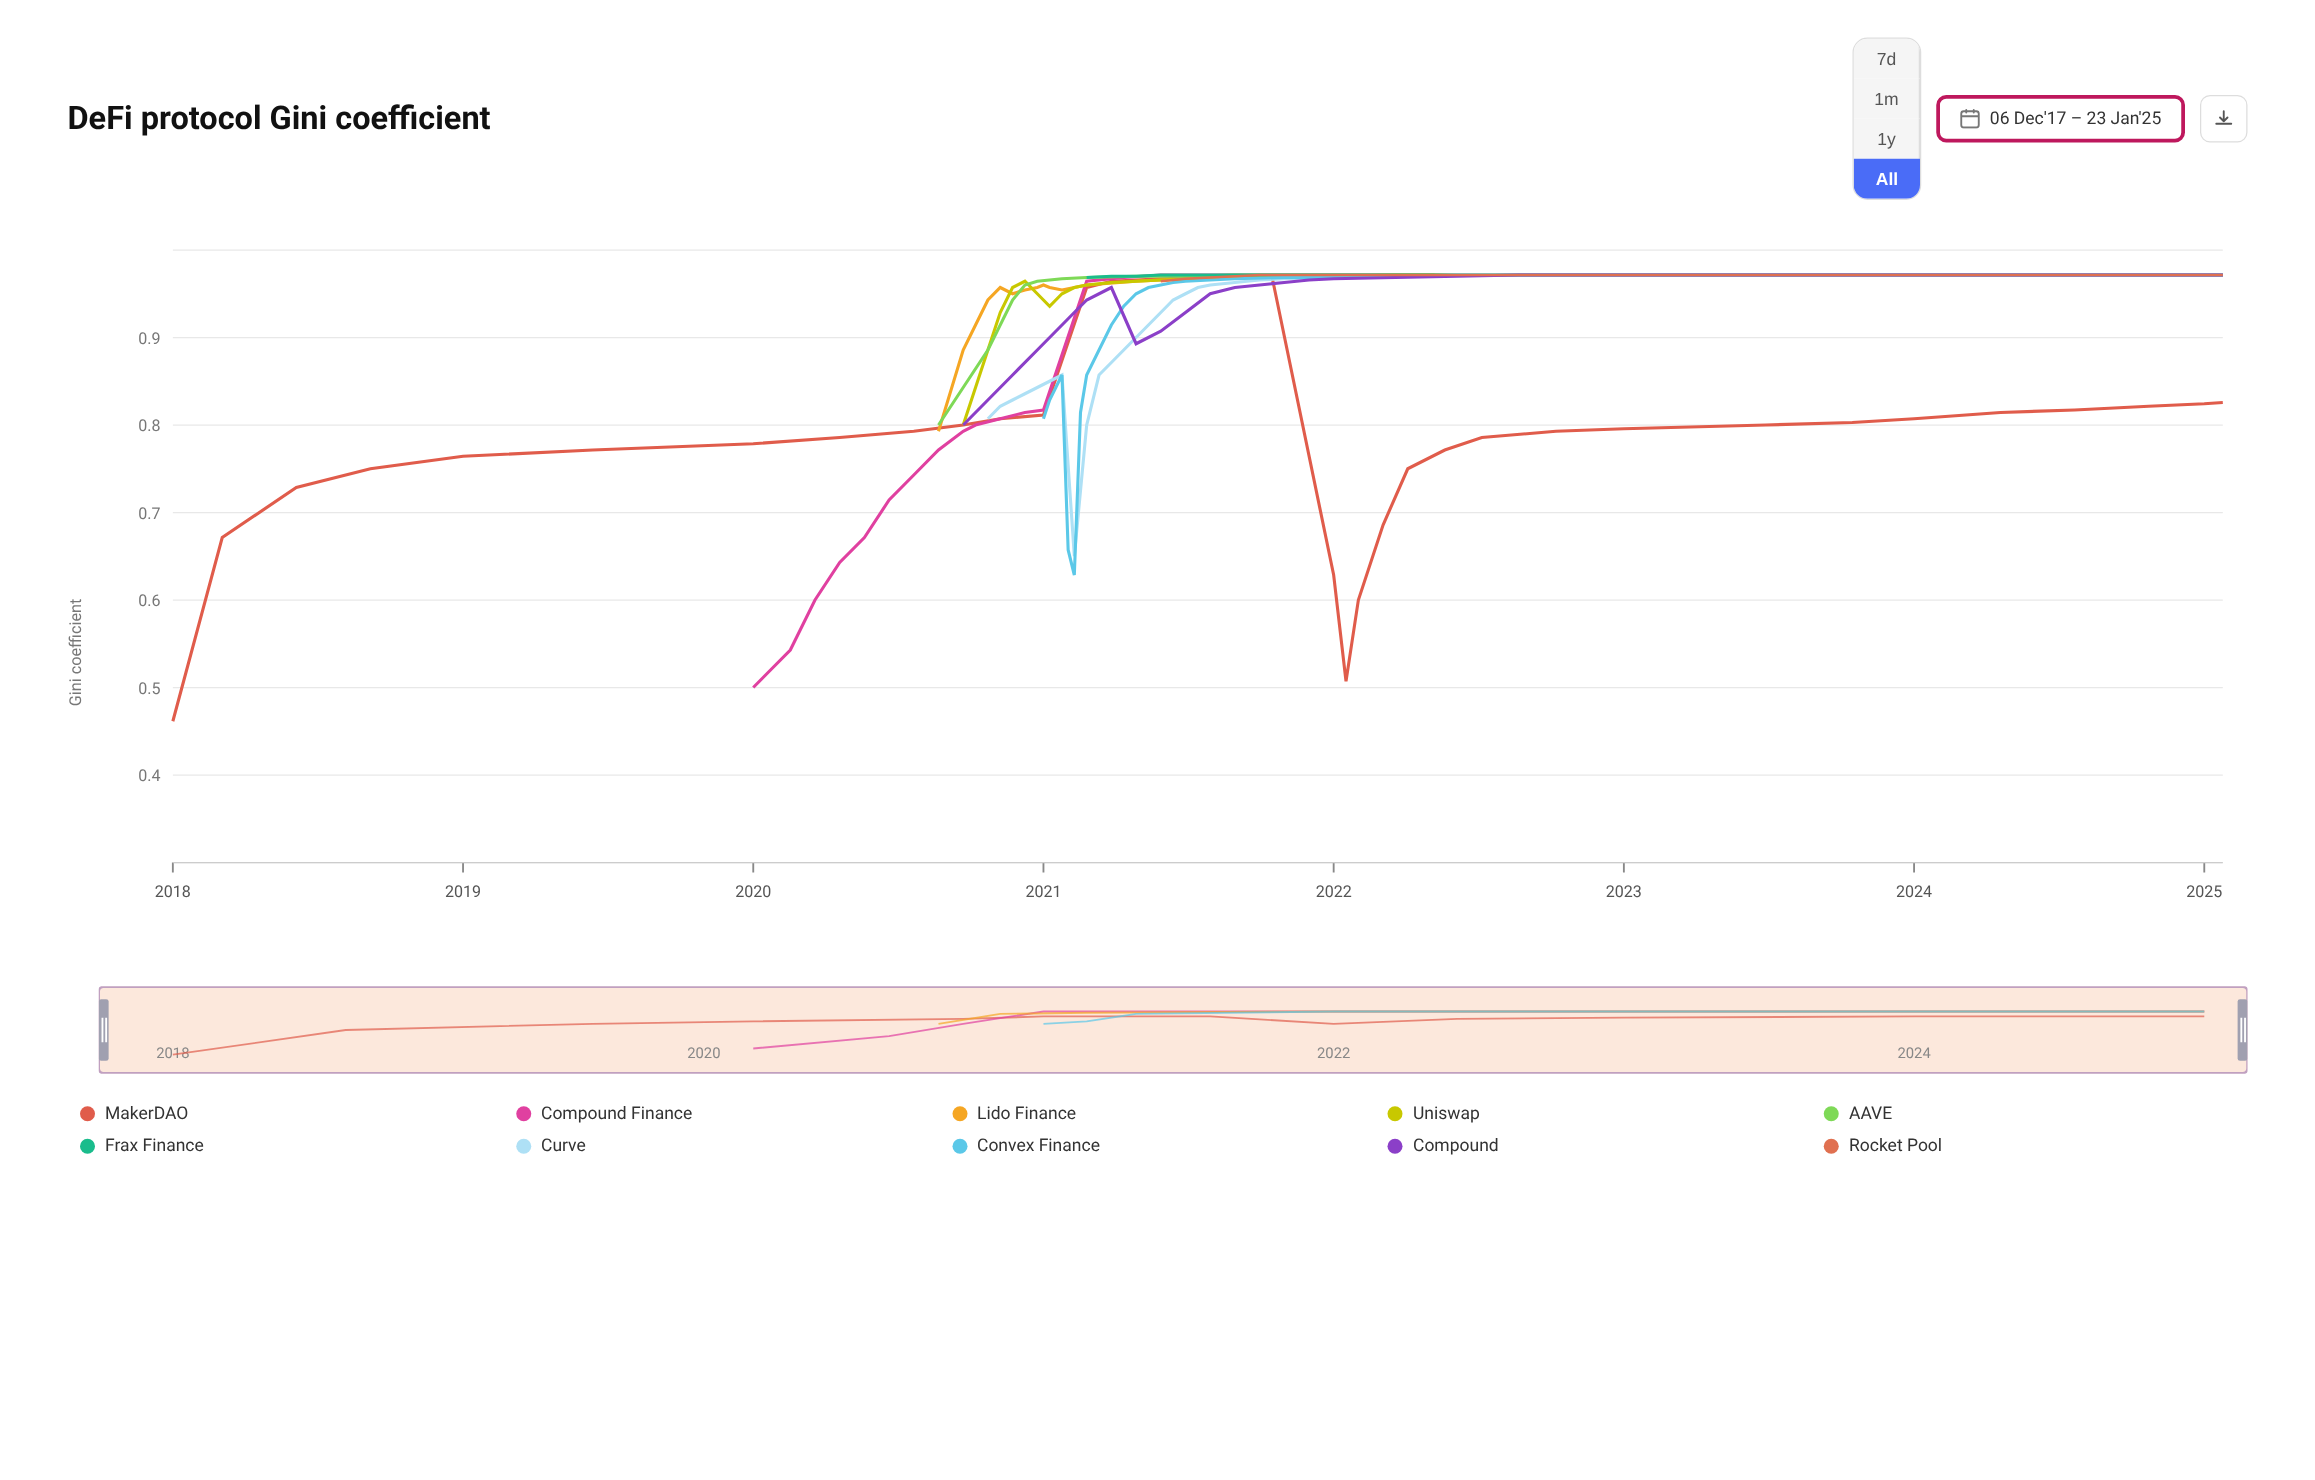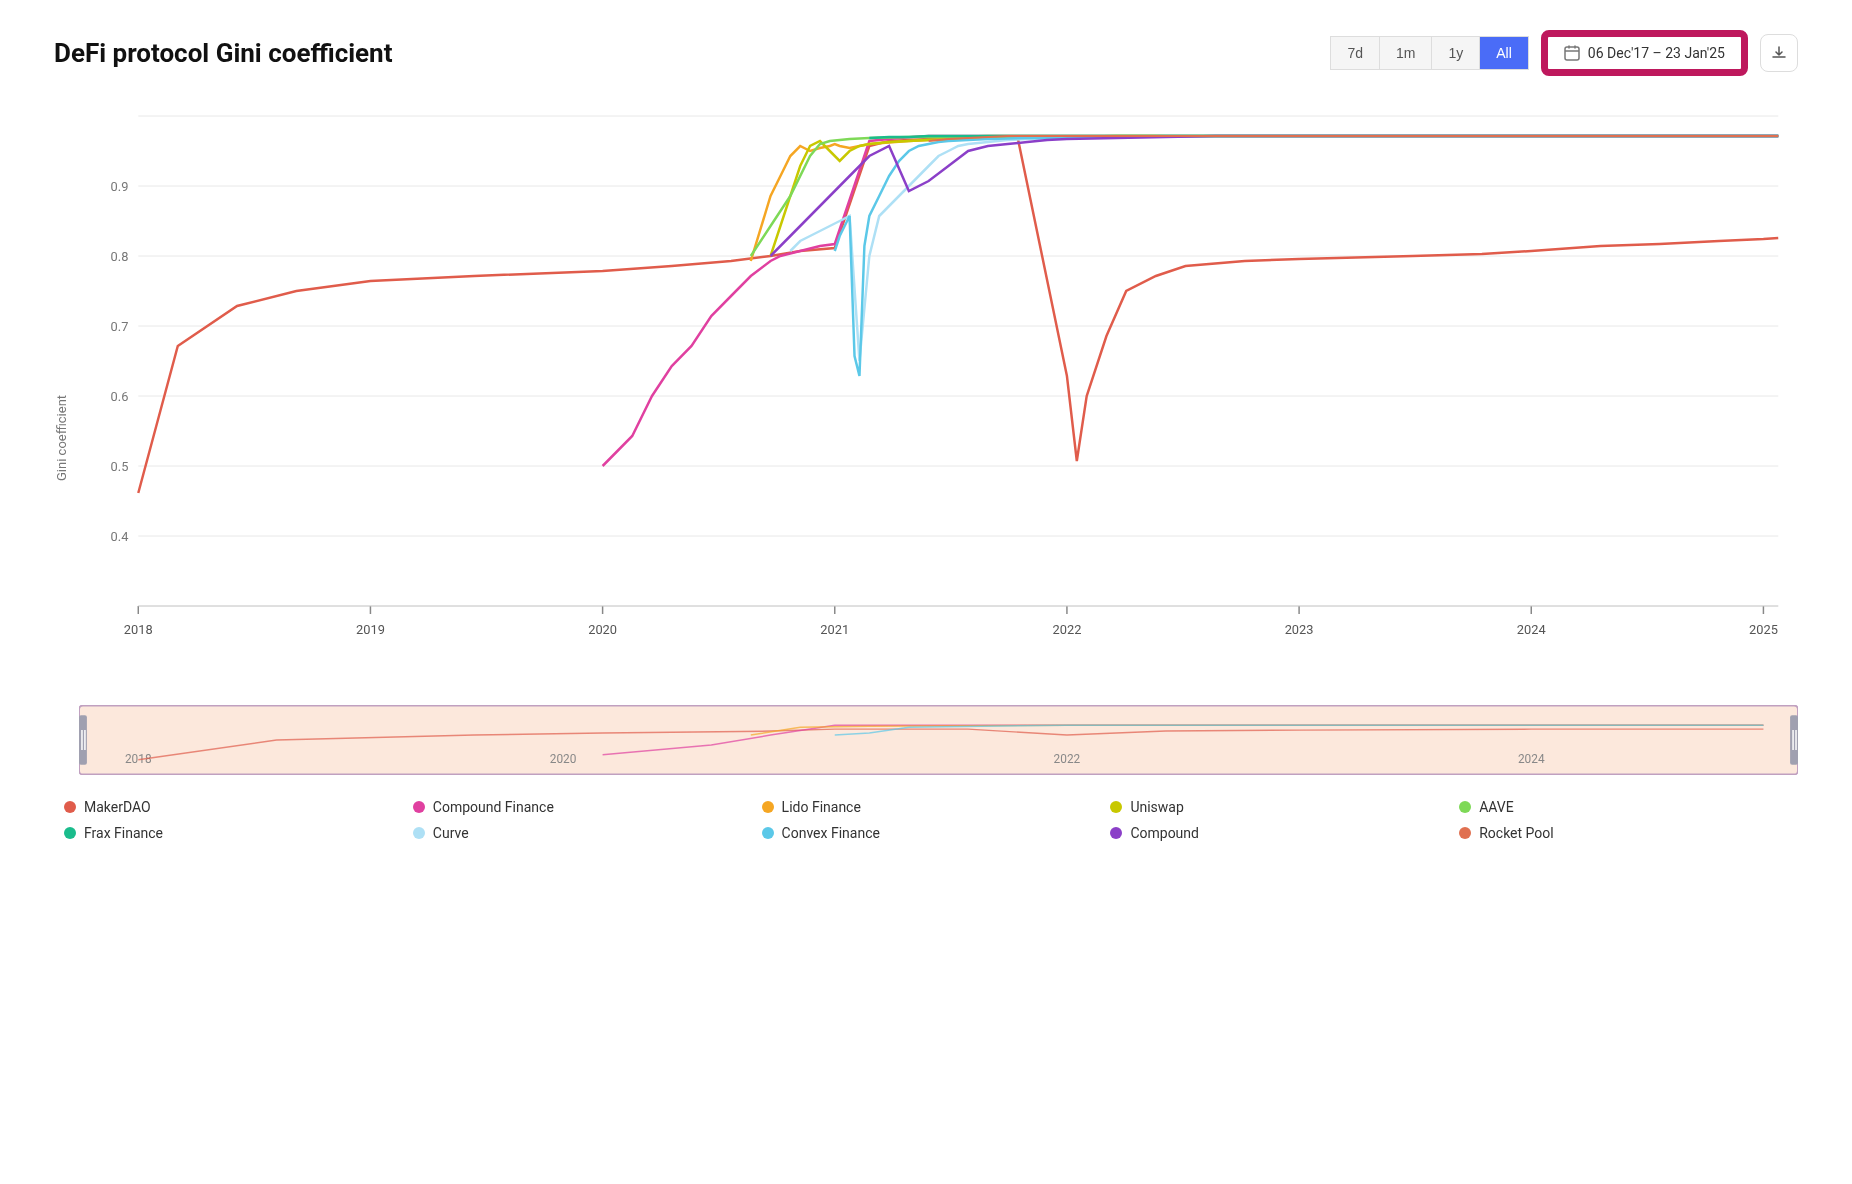--- a/index.html
+++ b/index.html
@@ -25,43 +25,44 @@
       color: #111;
     }
     .controls {
       display: flex;
       align-items: center;
       gap: 12px;
     }
     .time-buttons {
       display: flex;
       border: 1px solid #ddd;
-      border-radius: 0;
+      border-radius: 12px;
       overflow: hidden;
+      flex-direction: column;
     }
     .time-btn {
       padding: 8px 16px;
       border: none;
       background: #f5f5f5;
       cursor: pointer;
       font-size: 14px;
       color: #555;
       border-right: 1px solid #ddd;
     }
-    .time-btn:last-child { border-right: none; }
+    .time-btn:last-child { border-right: none; font-weight: bold; }
     .time-btn.active {
       background: #4a6cf7;
       color: white;
     }
     .date-range {
       display: flex;
       align-items: center;
       gap: 8px;
       padding: 8px 16px;
-      border: 7px solid #be185d;
+      border: 3px solid #be185d;
       border-radius: 8px;
       font-size: 14px;
       color: #333;
       background: white;
       cursor: pointer;
     }
     .download-btn {
       width: 38px;
       height: 38px;
       border: 1px solid #ddd;

